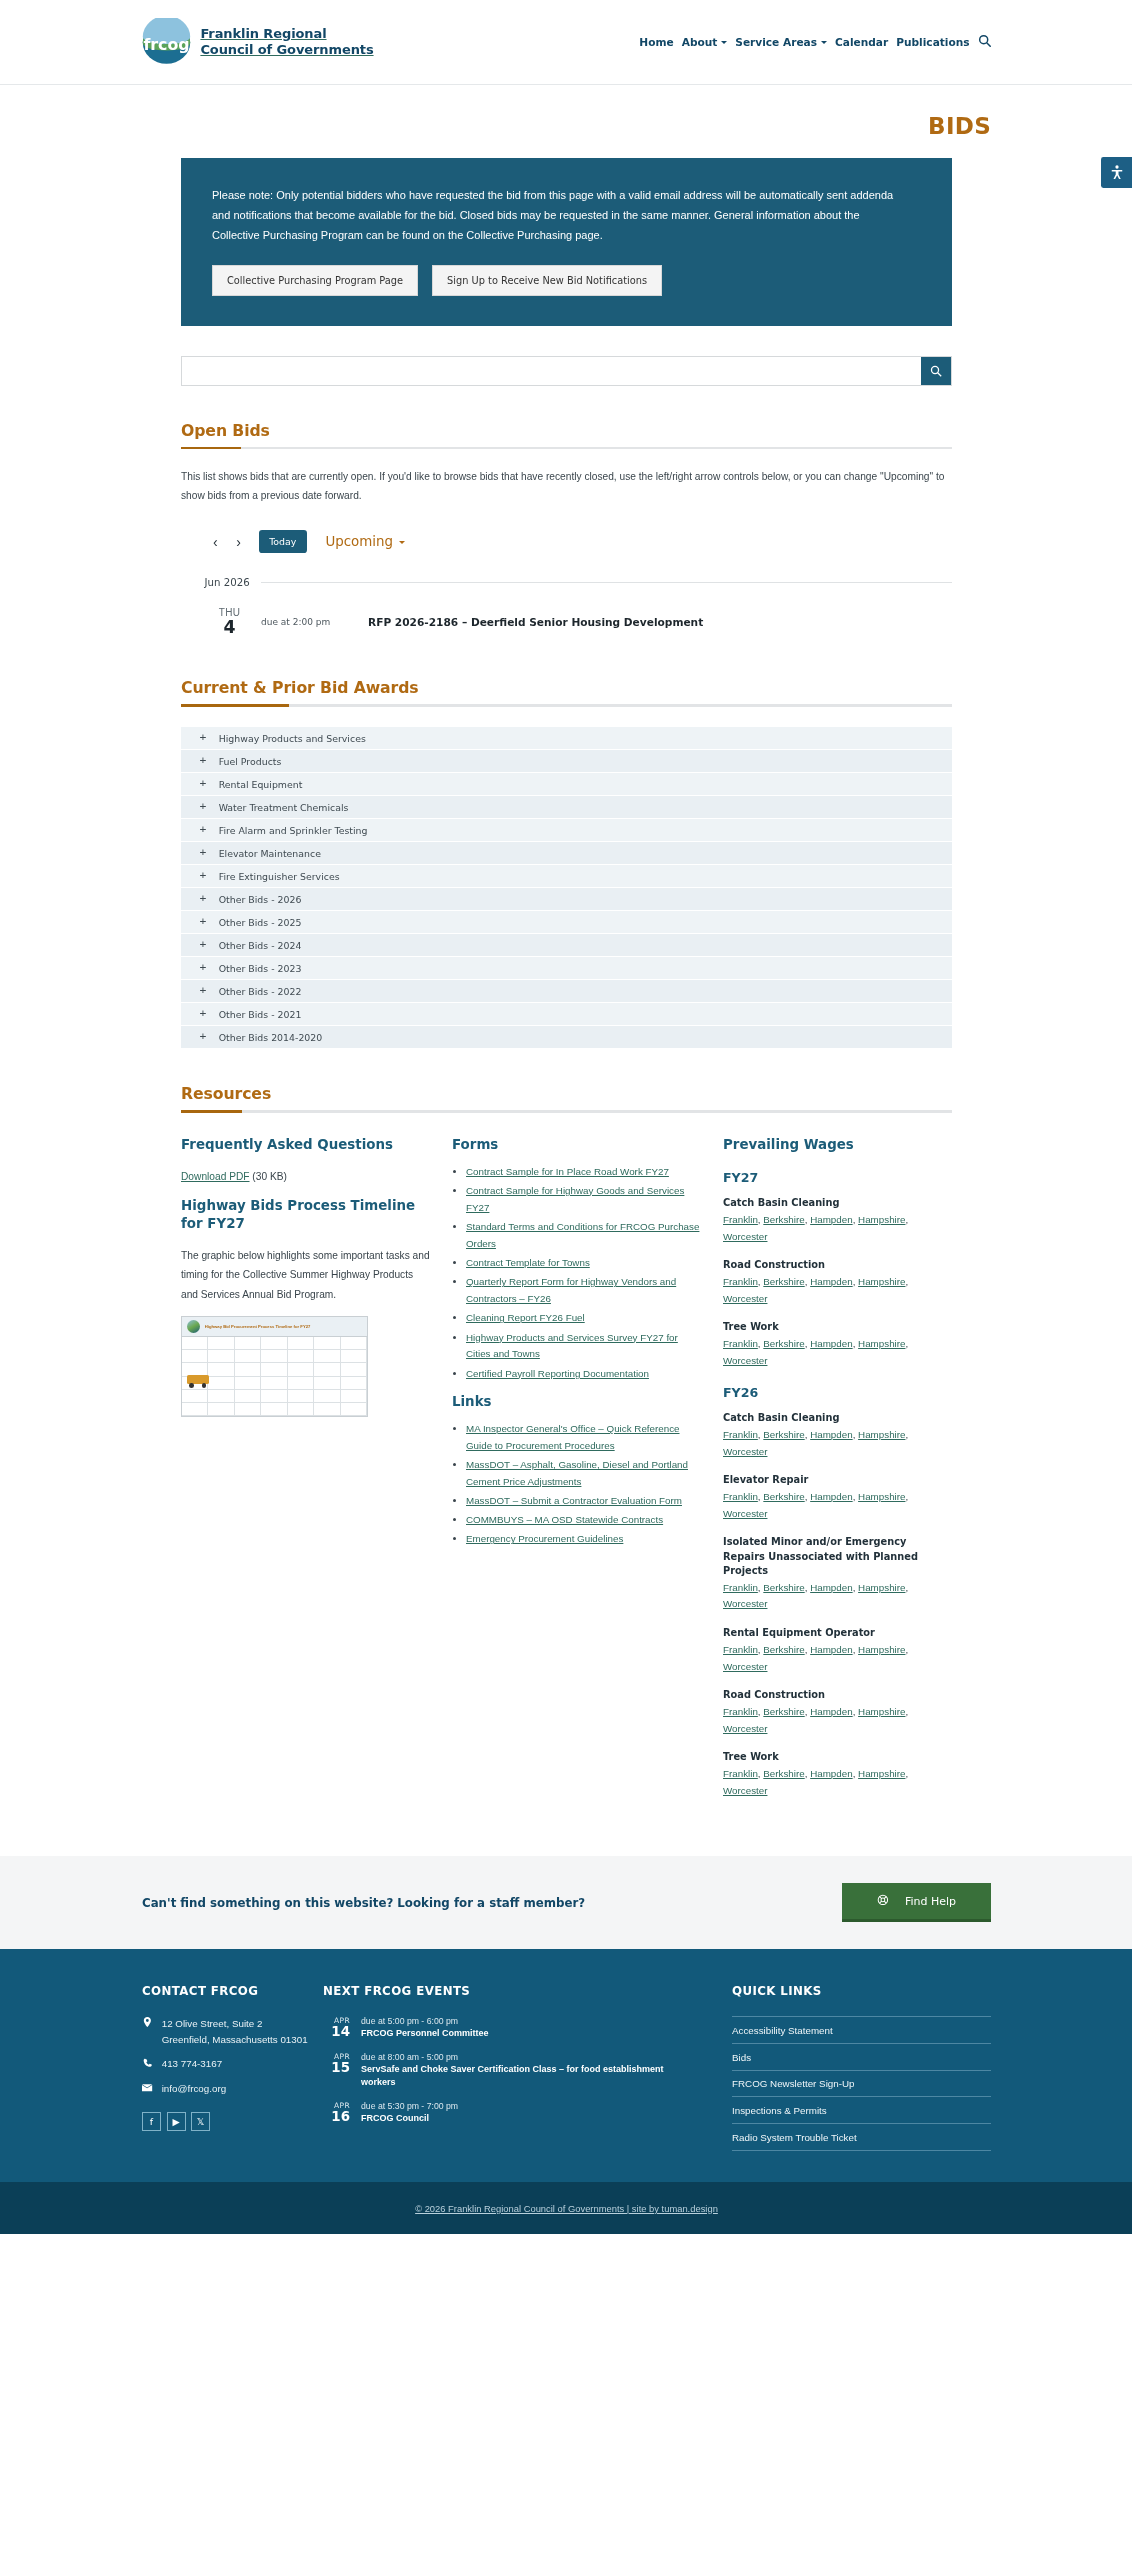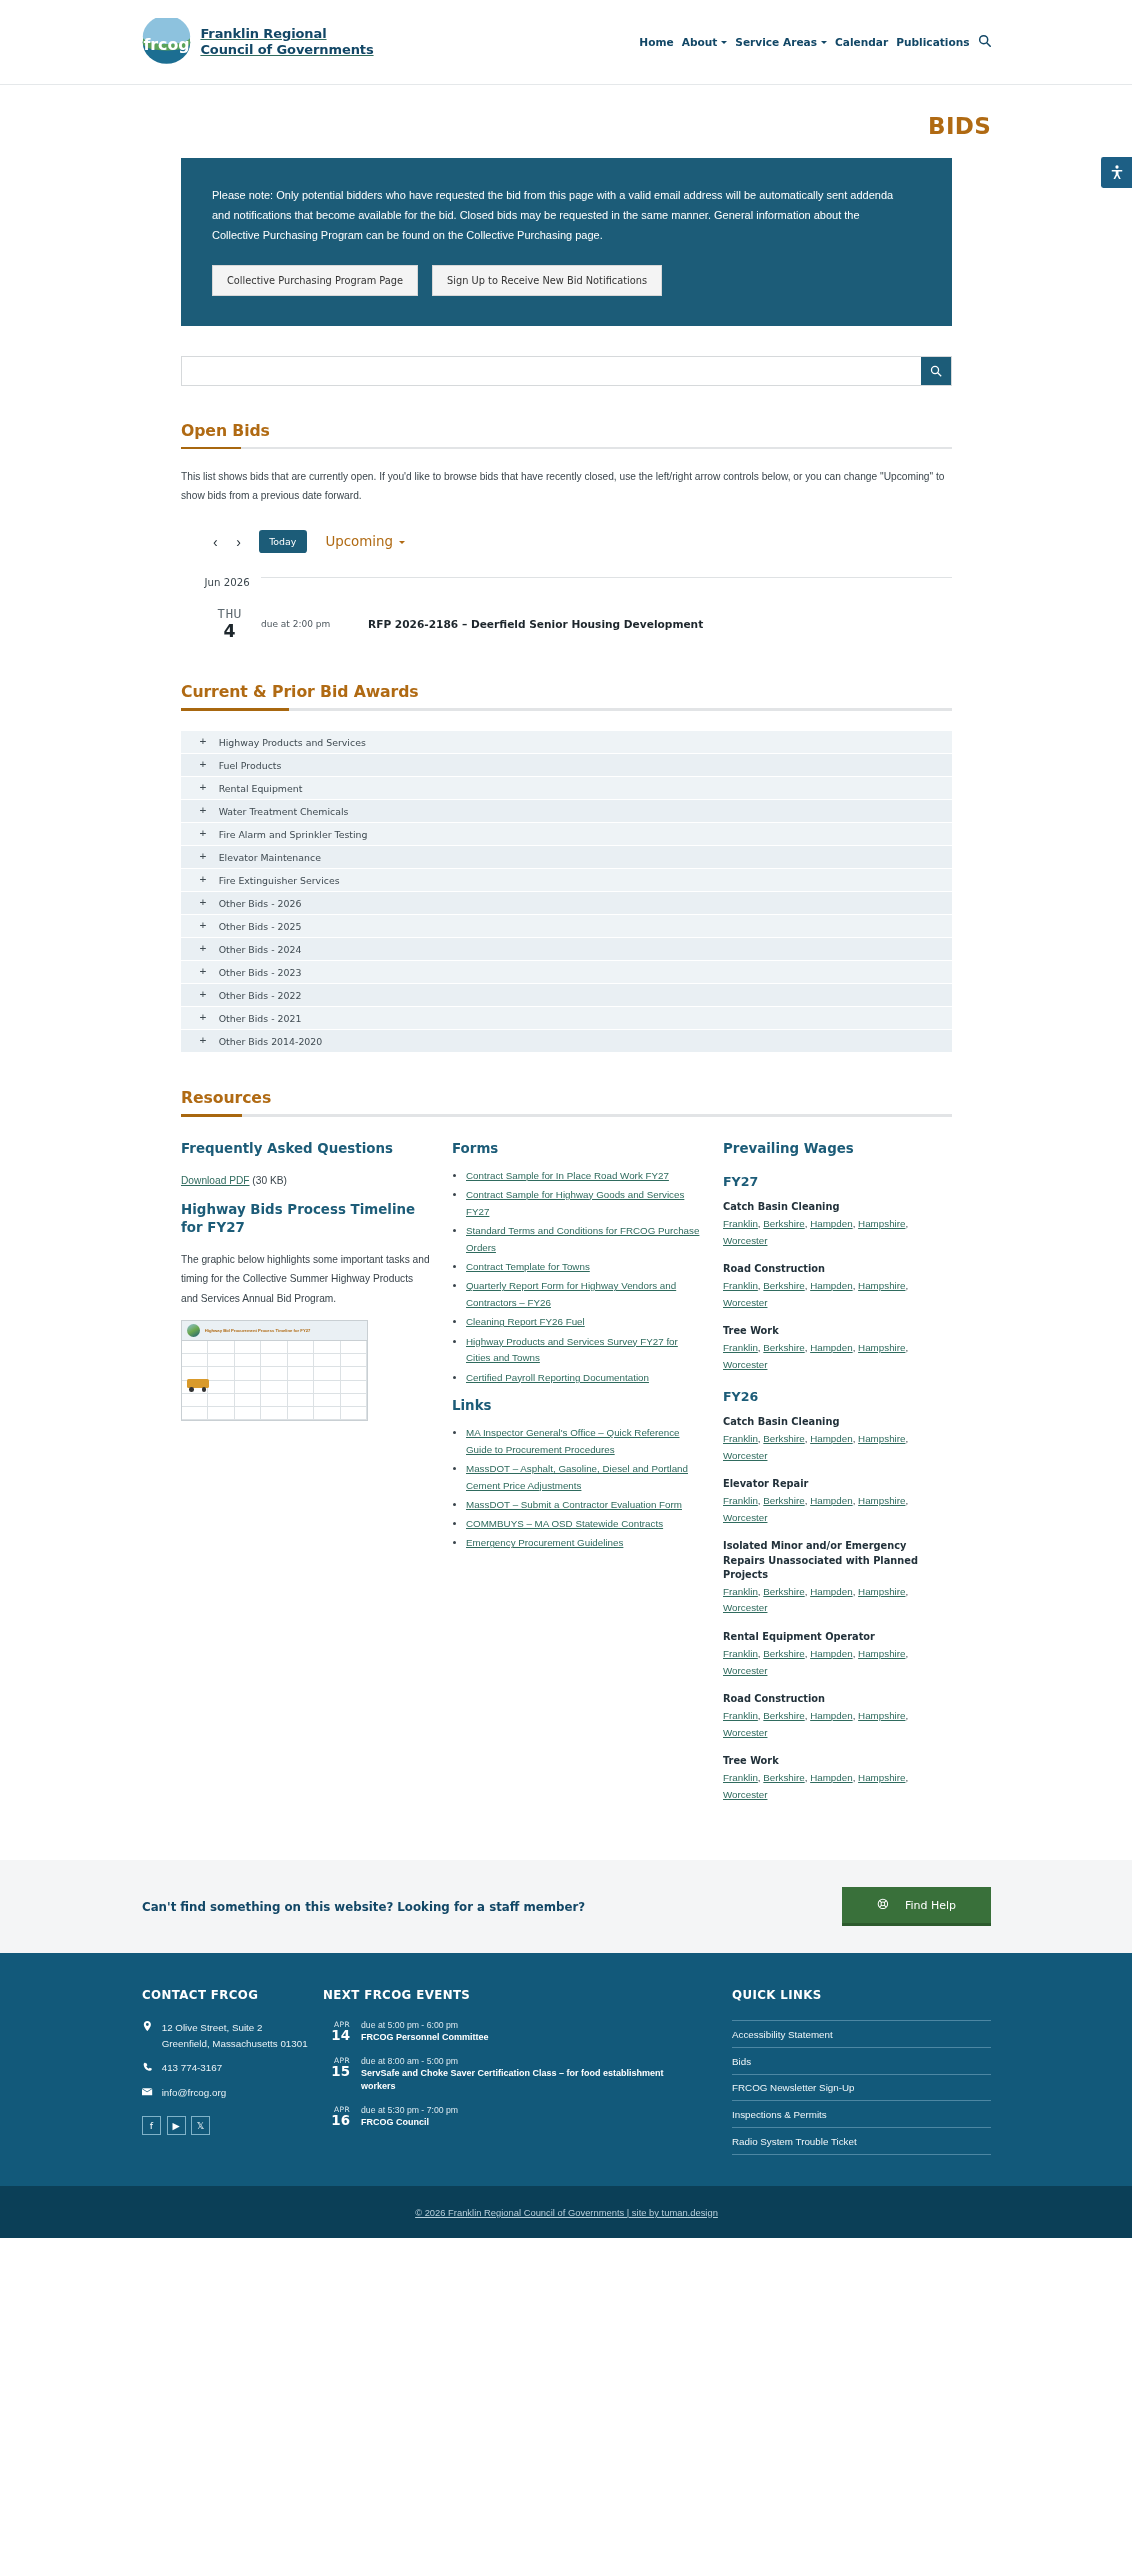--- a/index.html
+++ b/index.html
@@ -223,20 +223,21 @@
   .upcoming-select .caret-o {
     width: 0; height: 0;
     border-left: 3.1px solid transparent;
     border-right: 3.1px solid transparent;
     border-top: 3.9px solid #b06a13;
     margin-top: 2.4px;
   }
 
   .month-row {
     display: flex;
+    align-items: center;
     gap: 11px;
     margin: 23.6px 0 0 23.6px;
   }
   .month-label {
     font-family: "DejaVu Sans", sans-serif;
     font-size: 10.2px;
     color: #3b464d;
     white-space: nowrap;
   }
   .month-rule { flex: 1; height: 0.8px; background: #dfe2e4; }
@@ -246,22 +247,22 @@
     align-items: center;
     margin: 19px 0 0 28px;
     padding-bottom: 6.3px;
   }
   .bid-date {
     width: 41px;
     text-align: center;
     flex-shrink: 0;
   }
   .bid-date .dow {
-    font-family: Liberation Mono, monospace;
-    font-size: 13px;
+    font-family: Liberation Sans, sans-serif;
+    font-size: 10px;
     color: #5d686f;
     letter-spacing: 0.3px;
   }
   .bid-date .dnum {
     font-family: "DejaVu Sans", sans-serif;
     font-size: 17.3px;
     font-weight: bold;
     color: #1d262c;
     line-height: 1.1;
   }

